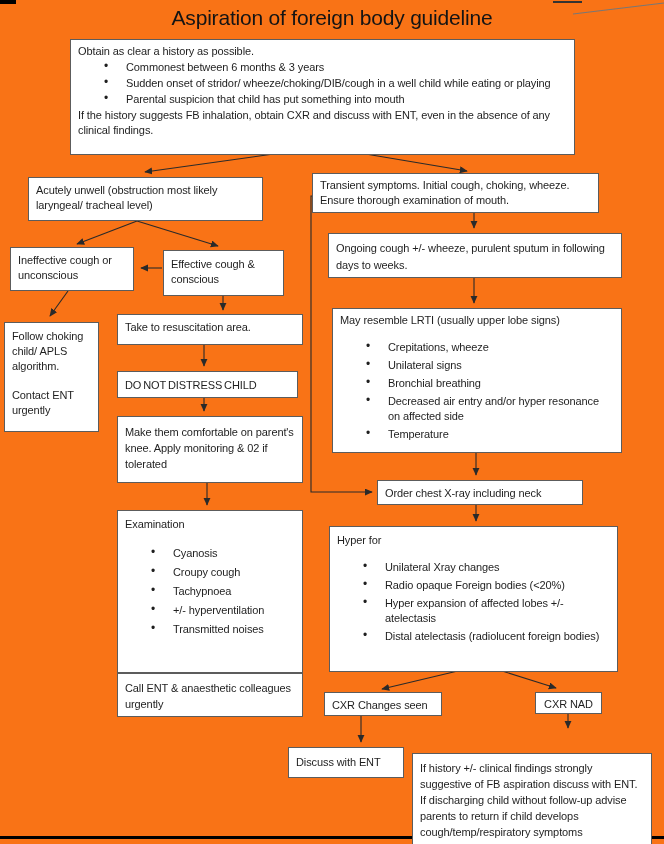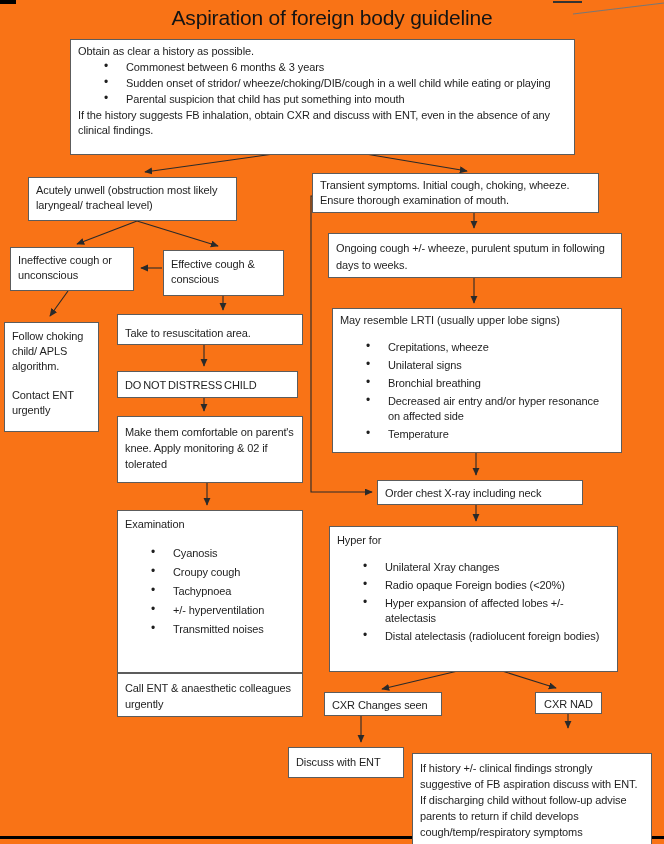--- a/index.html
+++ b/index.html
@@ -18,28 +18,28 @@
     letter-spacing:-0.1px;
   }
   .box p{margin:0;}
   .box ul{margin:4px 0 0;padding:0 0 0 26px;list-style:none;}
   .box li{position:relative;padding-left:22px;margin-bottom:3px;}
   .box li::before{content:"\2022";position:absolute;left:0;top:-1px;font-size:12px;}
   
   .b-history{left:70px;top:39px;width:505px;height:116px;}
   .b-history ul{margin:1px 0;}
   .b-history li{margin-bottom:1px;}
-  .b-acutely{left:28px;top:177px;width:209px;height:44px;padding-top:5px;}
+  .b-acutely{left:28px;top:177px;width:235px;height:44px;padding-top:5px;}
   .b-transient{left:312px;top:173px;width:287px;height:40px;}
   .b-ineffective{left:10px;top:247px;width:124px;height:44px;padding-top:5px;}
   .b-effective{left:163px;top:250px;width:121px;height:46px;padding-top:6px;}
   .b-ongoing{left:328px;top:233px;width:294px;height:45px;padding-top:6px;line-height:17px;}
   .b-follow{left:4px;top:322px;width:95px;height:110px;padding-top:6px;}
   .b-follow .p2{margin-top:14px;}
-  .b-resus{left:117px;top:314px;width:186px;height:31px;padding-top:11px;}
+  .b-resus{left:117px;top:314px;width:186px;height:31px;padding-top:5px;}
   .b-distress{left:117px;top:371px;width:181px;height:27px;padding-top:6px;word-spacing:-1px;}
   .b-comfortable{left:117px;top:416px;width:186px;height:67px;padding-top:7px;line-height:16px;}
   .b-lrti{left:332px;top:308px;width:290px;height:145px;}
   .b-lrti ul{margin-top:12px;}
   .b-ordercxr{left:377px;top:480px;width:206px;height:25px;padding-top:5px;}
   .b-exam{left:117px;top:510px;width:186px;height:163px;padding-top:6px;}
   .b-exam ul{margin-top:14px;}
   .b-exam li{margin-bottom:4px;}
   .b-lookfor{left:329px;top:526px;width:289px;height:146px;padding-top:6px;}
   .b-lookfor ul{margin-top:12px;}

